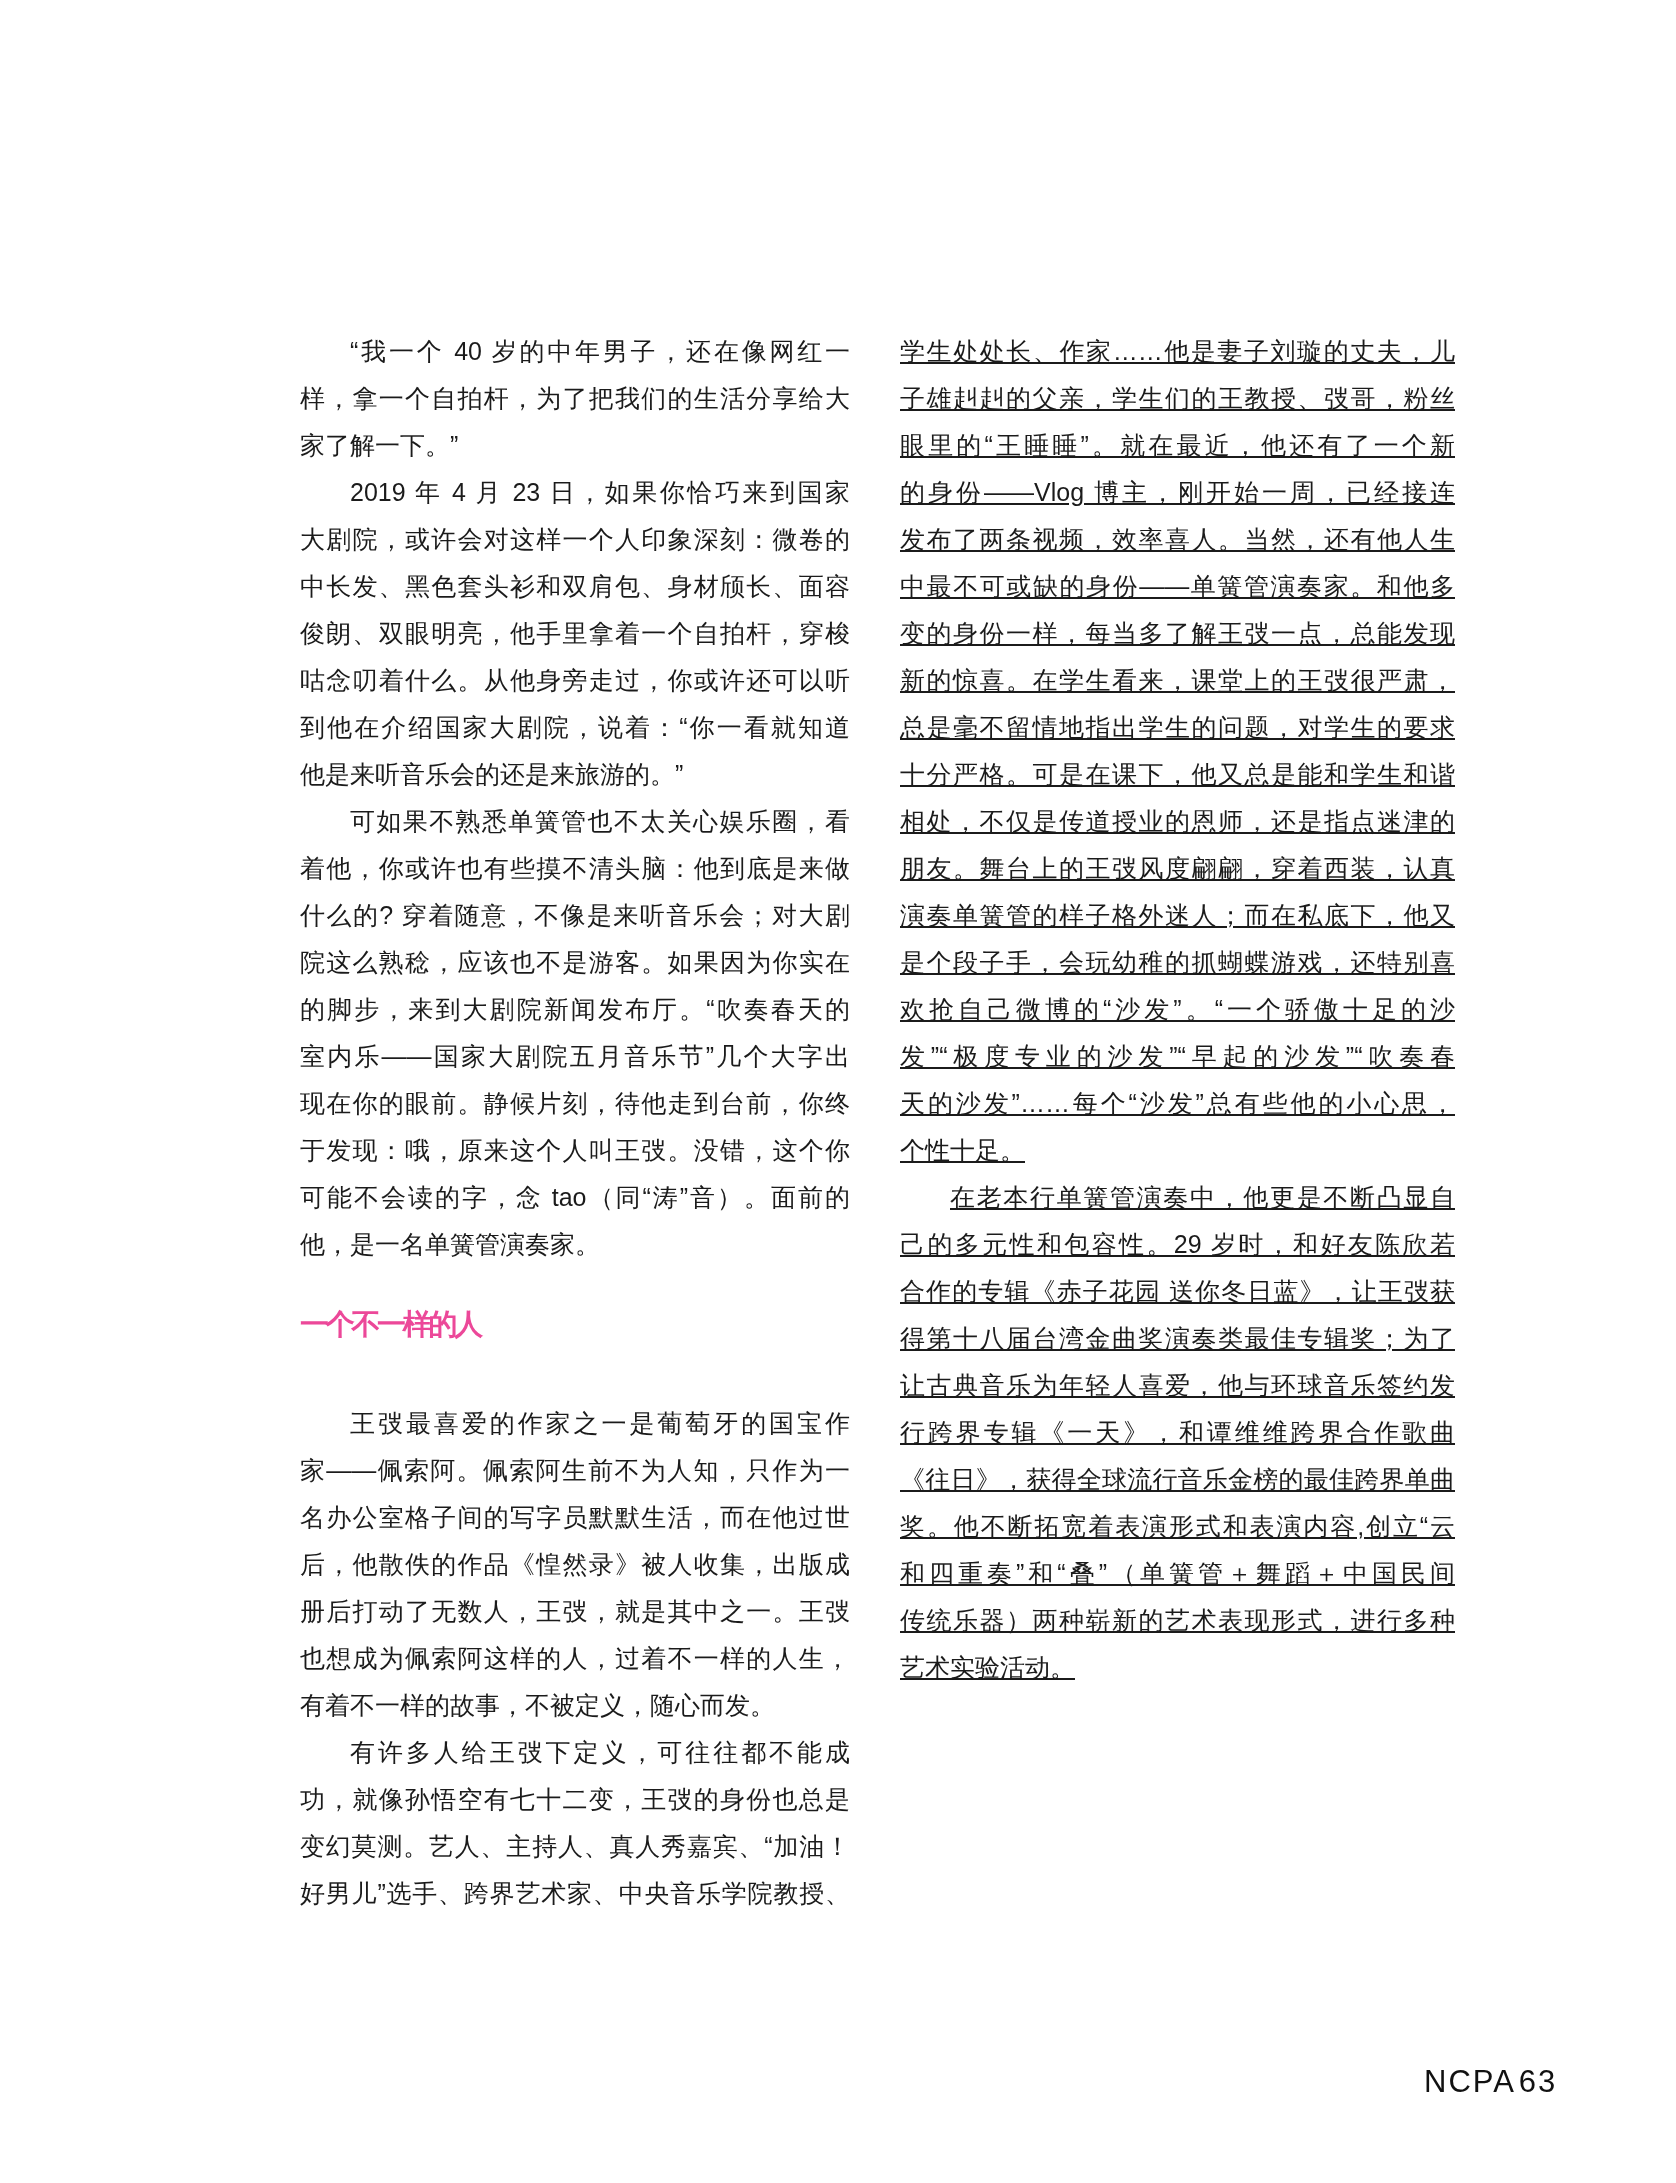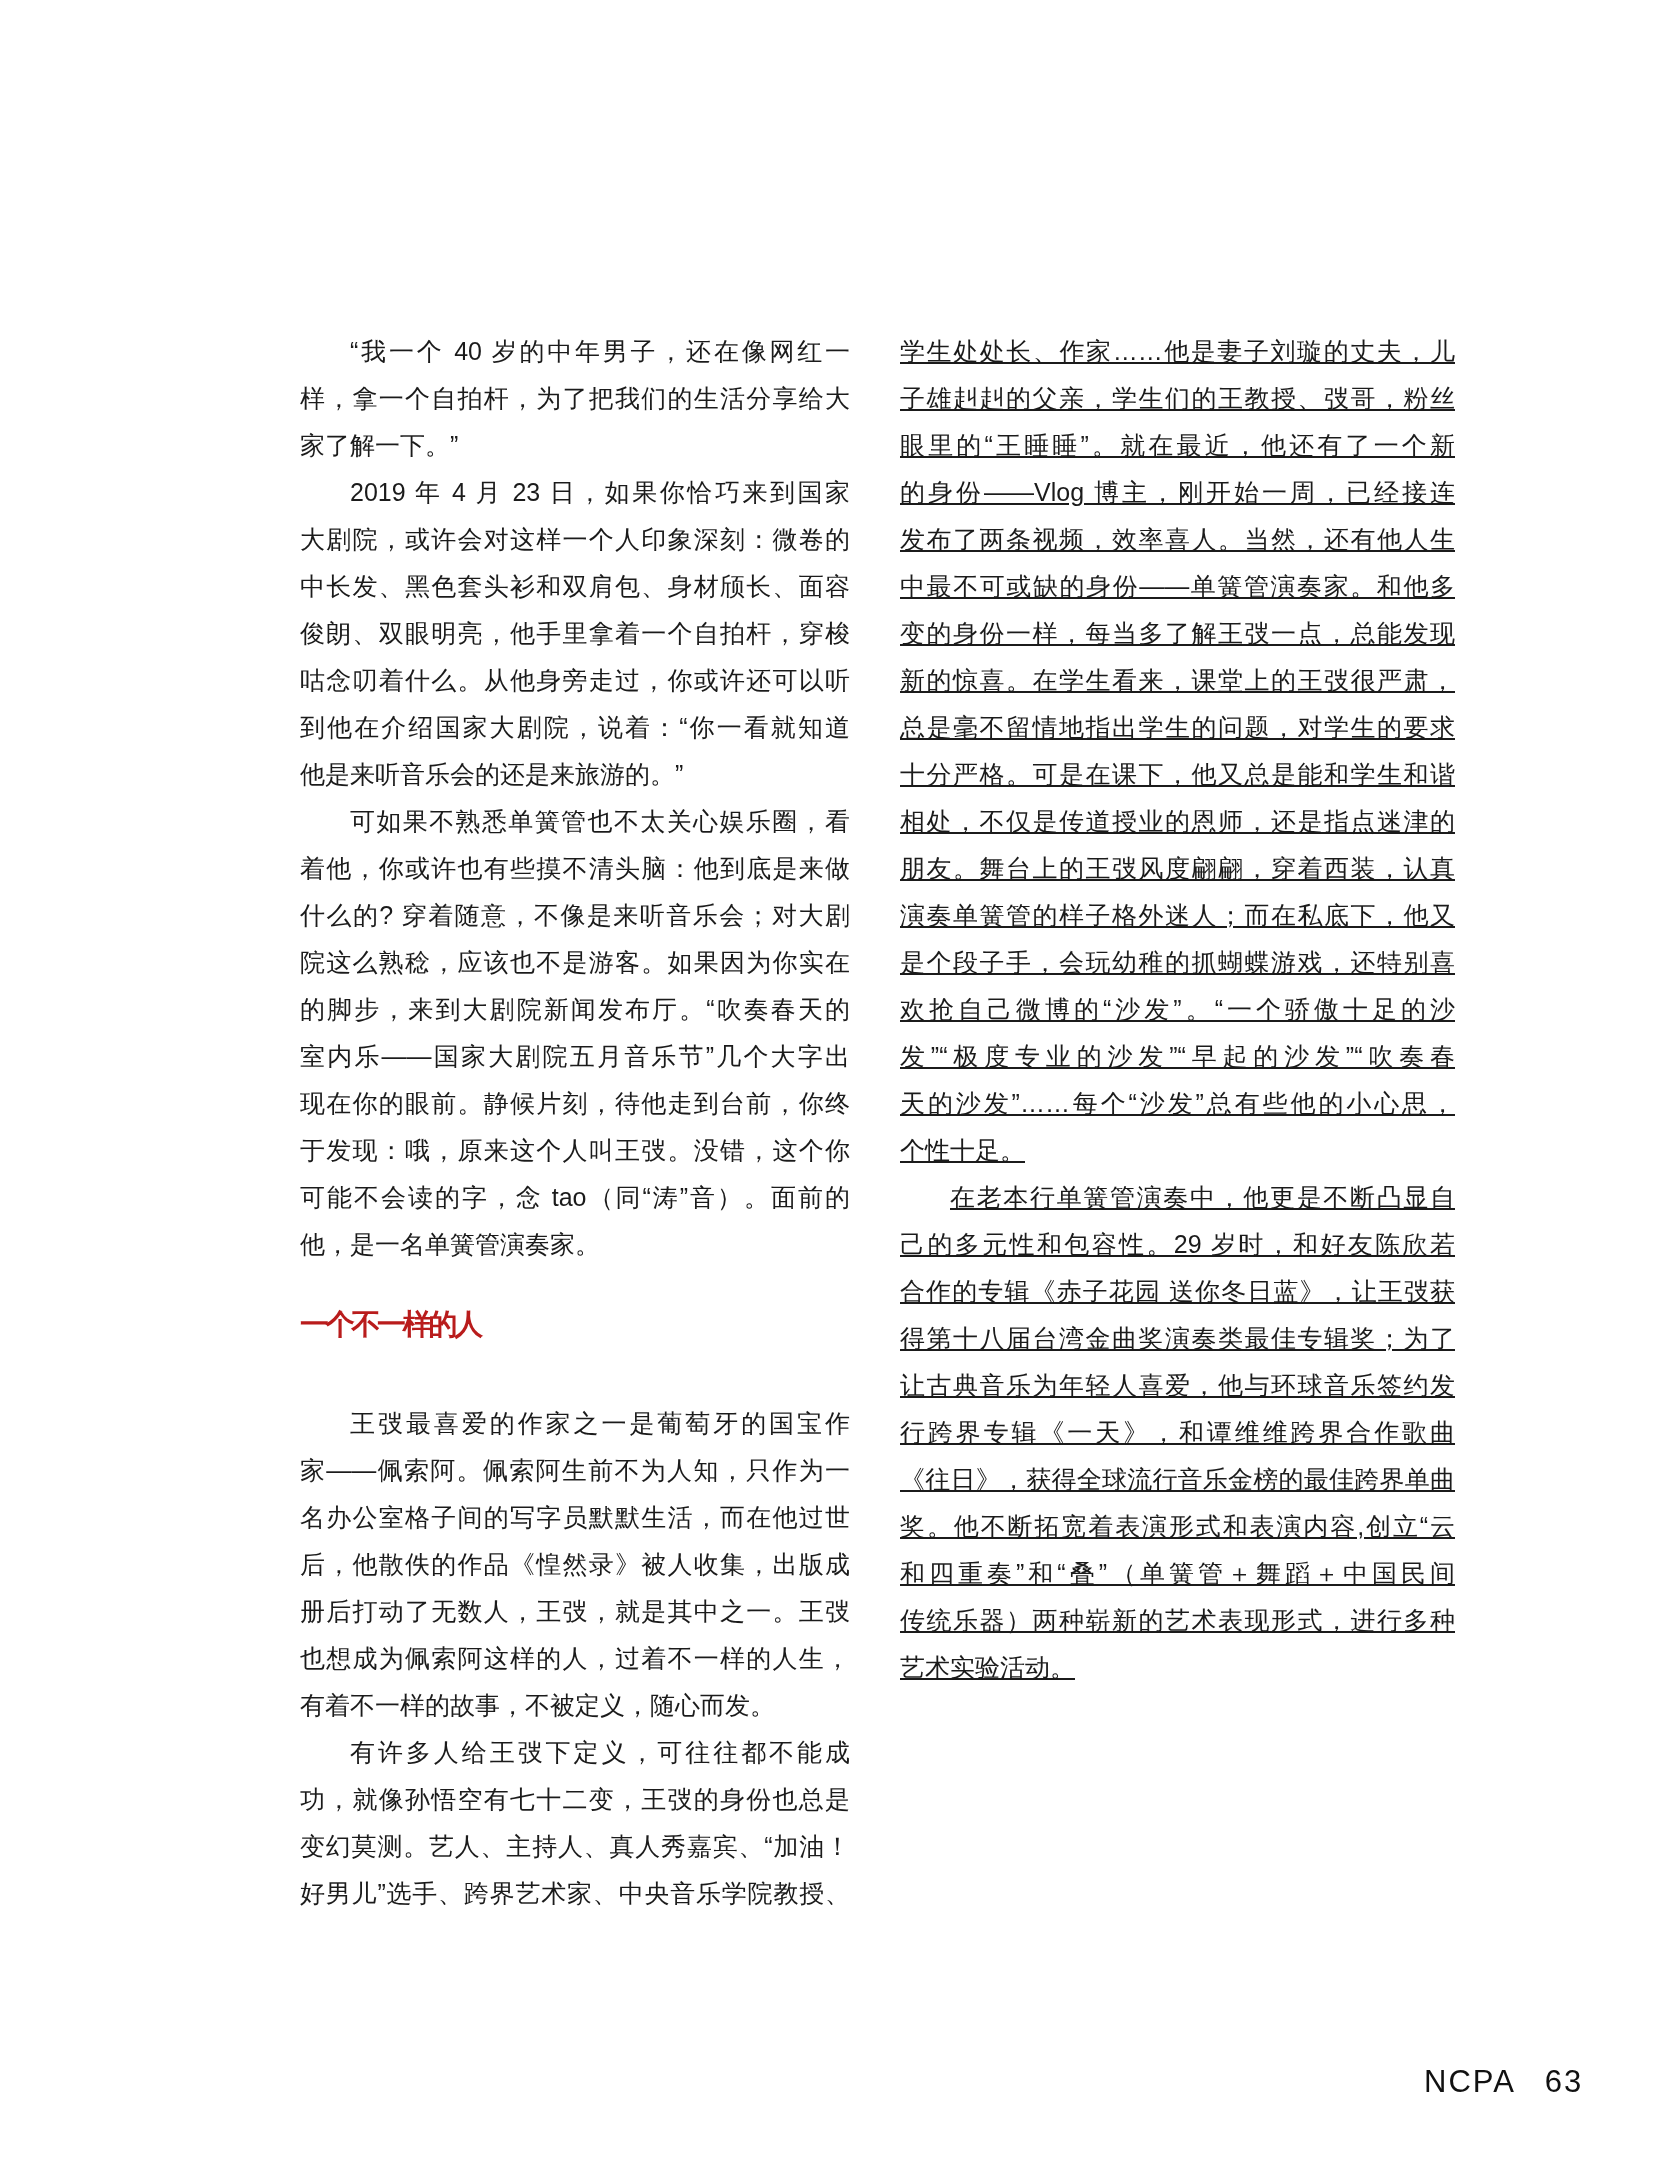--- a/index.html
+++ b/index.html
@@ -49,38 +49,38 @@
   .line.indent {
     text-indent: 50px;
   }
   .line.lastline {
     text-align-last: left;
   }
   .section-heading {
     font-size: 29px;
     line-height: 29px;
     font-weight: 700;
-    color: #b91c1c;
+    color: #ec4899;
     letter-spacing: -3.3px;
     margin: 42px 0 61px 0;
     text-align: left;
     text-align-last: left;
   }
   .footer {
     position: absolute;
     left: 1424px;
     top: 2066px;
     font-size: 31px;
     line-height: 31px;
     letter-spacing: 2px;
     color: #111111;
     white-space: nowrap;
   }
   .footer .num {
-    margin-left: 29px;
+    margin-left: 3px;
   }
 </style>
 </head>
 <body>
 
 <div class="page">
 
   <div id="left-column" class="column">
       <div class="para">
         <div class="line indent">“我一个 40 岁的中年男子，还在像网红一</div>

